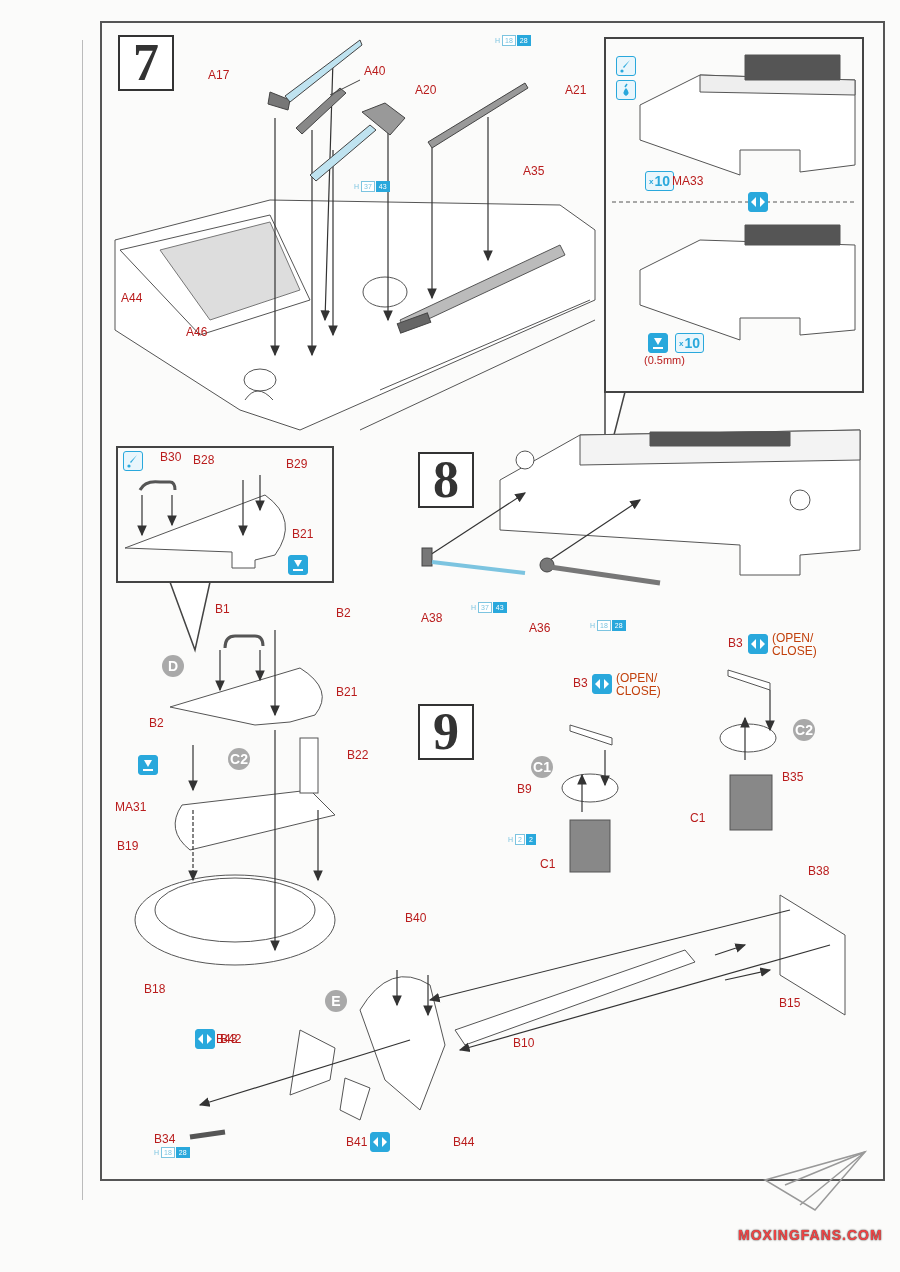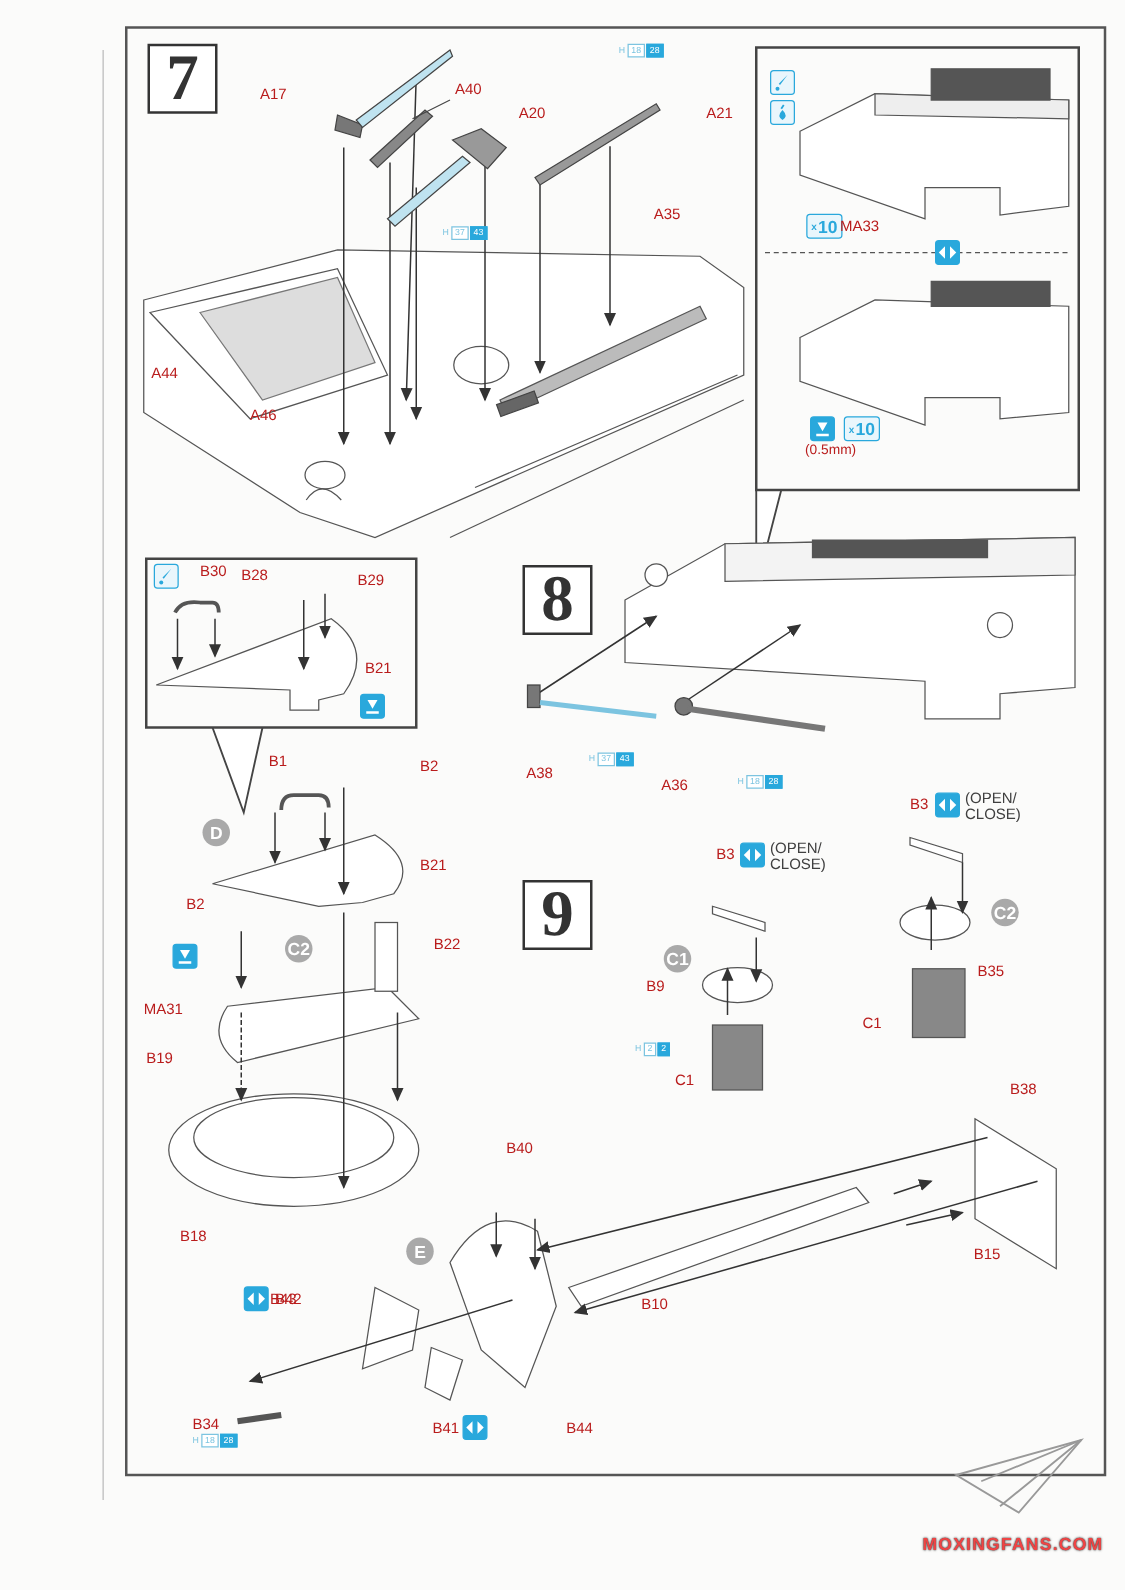--- a/index.html
+++ b/index.html
@@ -12,21 +12,21 @@
   .code .h{color:#7cc4e0;margin-right:1px;}
   .code .a{border:1px solid #7cc4e0;color:#7cc4e0;padding:0 2px;line-height:9px;background:#fff;}
   .code .b{background:#29a8dc;color:#fff;padding:0 2px;line-height:9px;border:1px solid #29a8dc;}
   .icon{position:absolute;width:20px;height:20px;border:1.5px solid #29a8dc;border-radius:3px;box-sizing:border-box;background:#e9f6fc;display:flex;align-items:center;justify-content:center;}
   .icon.fill{background:#29a8dc;}
   .icon svg{display:block;}
   .xten{position:absolute;height:20px;border:1.5px solid #29a8dc;border-radius:3px;box-sizing:border-box;background:#e9f6fc;color:#29a8dc;font-size:14px;font-weight:bold;padding:0 3px;display:flex;align-items:center;}
   .xten small{font-size:8px;margin-right:1px;}
   .circ{position:absolute;width:22px;height:22px;border-radius:50%;background:#a9a9a9;color:#fff;font-weight:bold;font-size:14px;display:flex;align-items:center;justify-content:center;}
   .inset{position:absolute;border:2px solid #444;background:#fff;box-sizing:border-box;}
-  .paren{position:absolute;font-size:12px;line-height:13px;color:#404040;}
+  .paren{position:absolute;font-size:12px;line-height:13px;color:#c2410c;}
   .wm{position:absolute;left:738px;top:1227px;font-size:14px;font-weight:bold;color:#ef4444;letter-spacing:1px;text-shadow:0 0 2px #555,0 0 1px #333;}
   svg.draw{position:absolute;left:0;top:0;}
 </style>
 </head>
 <body>
 
 <div class="leftrule"></div>
 <div class="frame"></div>
 
 <svg class="draw" width="900" height="1272">
@@ -169,21 +169,21 @@
 <div class="stepbox" style="left:118px;top:35px;">7</div>
 <div class="stepbox" style="left:418px;top:452px;">8</div>
 <div class="stepbox" style="left:418px;top:704px;">9</div>
 
 <span class="lbl" style="left:208px;top:69px;">A17</span>
 <span class="lbl" style="left:364px;top:65px;">A40</span>
 <span class="lbl" style="left:415px;top:84px;">A20</span>
 <span class="lbl" style="left:565px;top:84px;">A21</span>
 <span class="lbl" style="left:523px;top:165px;">A35</span>
 <span class="lbl" style="left:121px;top:292px;">A44</span>
-<span class="lbl" style="left:200px;top:326px;">A46</span>
+<span class="lbl" style="left:186px;top:326px;">A46</span>
 
 <div class="code" style="left:495px;top:35px;">
   <span class="h">H</span>
   <span class="a">18</span>
   <span class="b">28</span>
 </div>
 <div class="code" style="left:354px;top:181px;">
   <span class="h">H</span>
   <span class="a">37</span>
   <span class="b">43</span>

